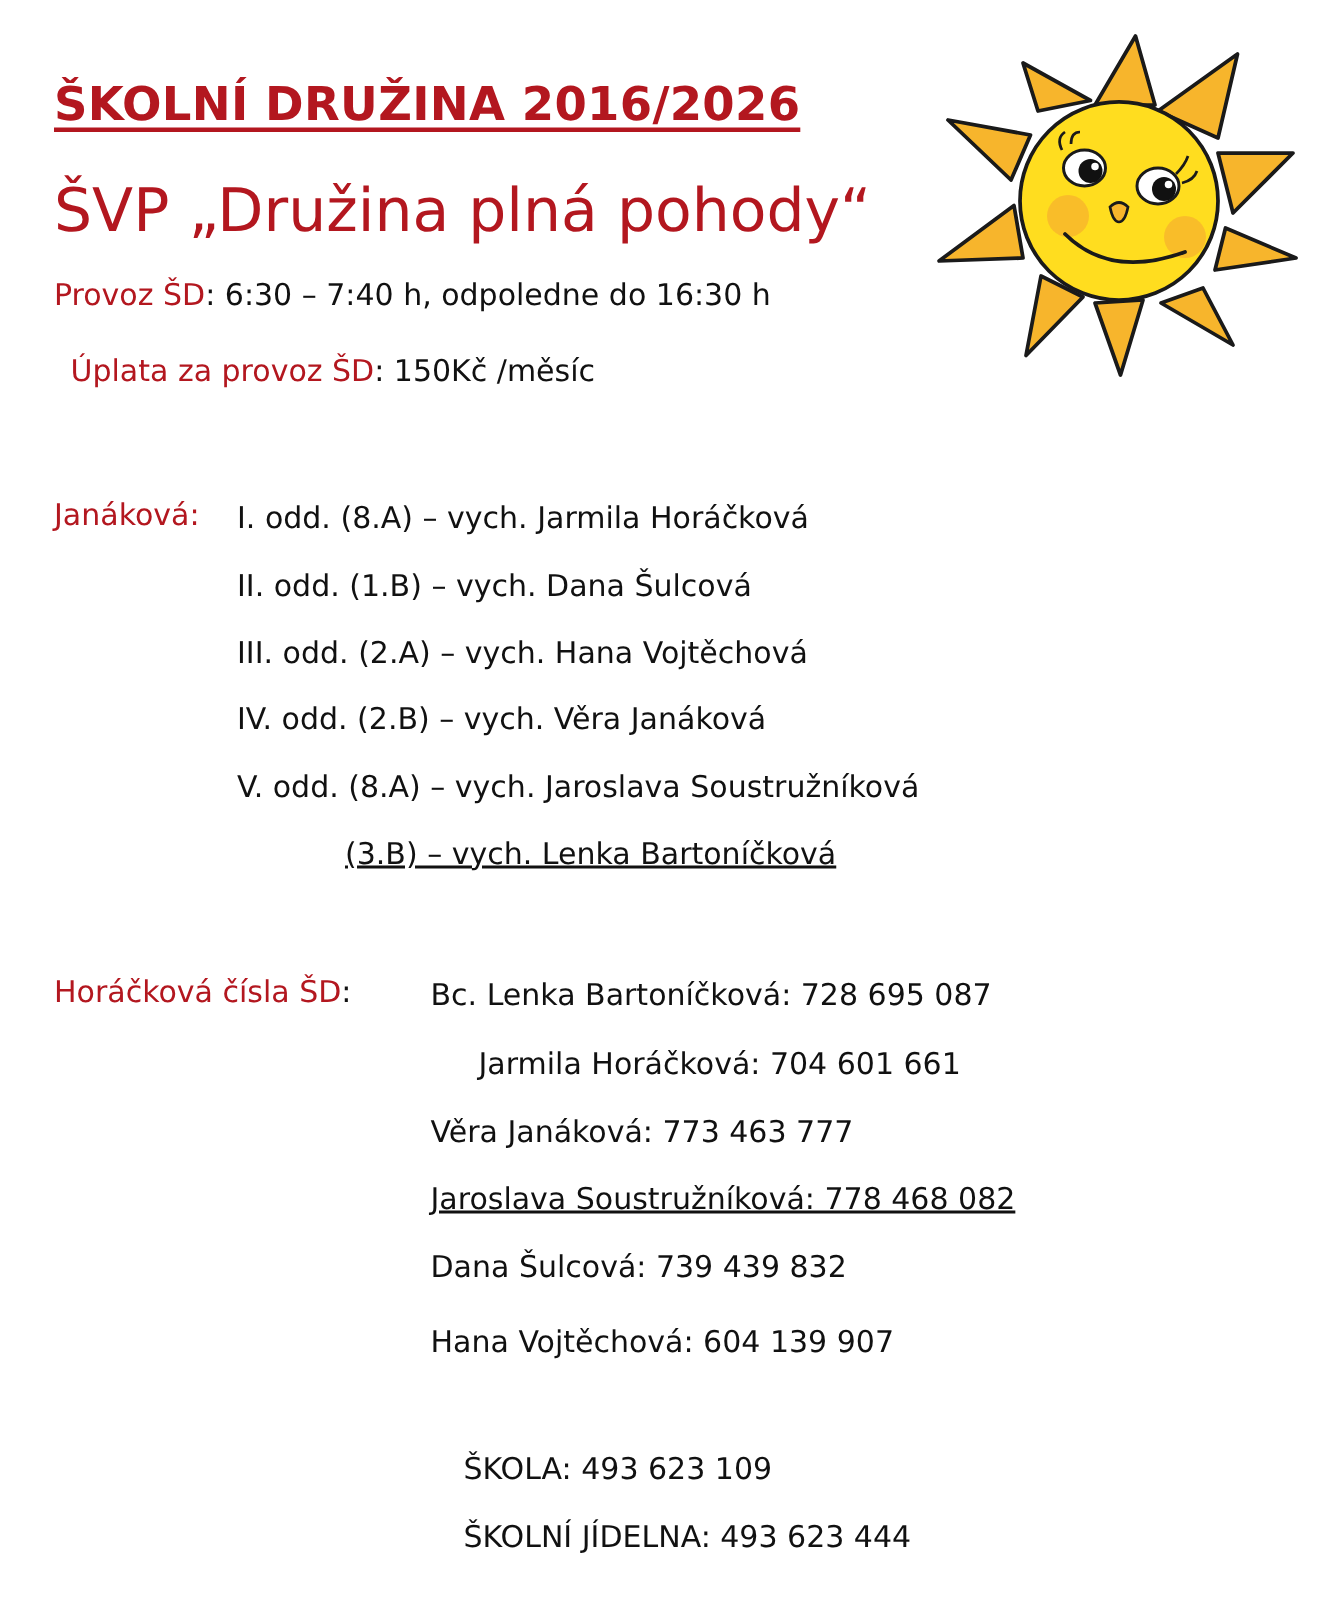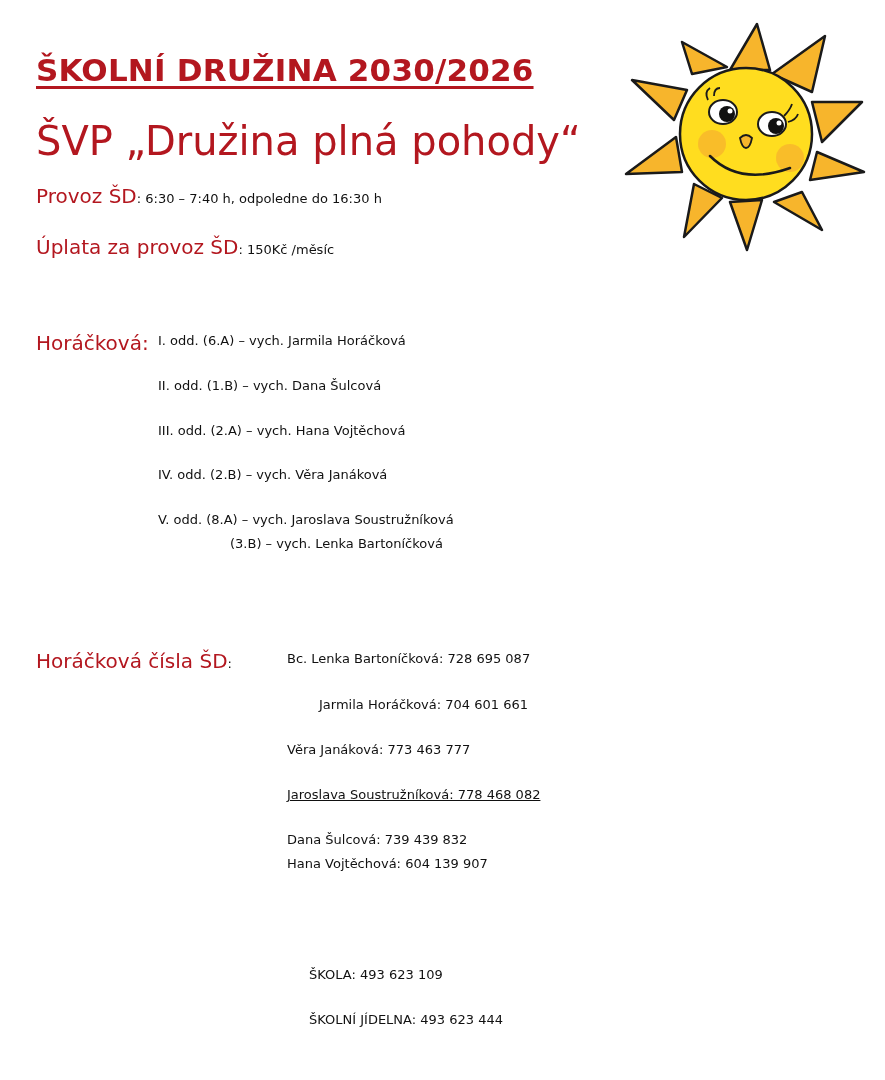--- a/index.html
+++ b/index.html
@@ -4,53 +4,53 @@
 <style>
   html, body { margin: 0; padding: 0; background: #ffffff; }
   body { width: 885px; height: 1080px; position: relative; overflow: hidden;
          font-family: "DejaVu Sans", sans-serif; color: #111; }
   .abs { position: absolute; white-space: nowrap; }
   .title { left: 36px; top: 52px; font-size: 31px; font-weight: bold; color: #b3171f;
            text-decoration: underline; text-decoration-thickness: 3px; text-underline-offset: 5px; letter-spacing: 0.2px; }
   .subtitle { left: 36px; top: 118px; font-size: 40px; color: #b3171f; }
   .line { font-size: 19px; }
   .red-lbl { color: #b3171f; font-size: 20px; }
-  .blk { font-size: 13px; color: #111; }
+  .blk { font-size: 20px; color: #111; }
   .sun { position: absolute; left: 612px; top: 12px; width: 255px; height: 240px; }
 </style>
 </head>
 <body>
 
-<div class="abs title">ŠKOLNÍ DRUŽINA 2030/2026</div>
+<div class="abs title">ŠKOLNÍ DRUŽINA 2016/2026</div>
 <div class="abs subtitle">ŠVP „Družina plná pohody“</div>
 
 <div class="abs line" style="left:36px; top:184px;">
   <span class="red-lbl">Provoz ŠD</span><span class="blk">: 6:30 – 7:40 h, odpoledne do 16:30 h</span>
 </div>
-<div class="abs line" style="left:36px; top:235px;">
+<div class="abs line" style="left:47px; top:235px;">
   <span class="red-lbl">Úplata za provoz ŠD</span><span class="blk">: 150Kč /měsíc</span>
 </div>
 
-<div class="abs red-lbl" style="left:36px; top:331px;">Horáčková:</div>
-<div class="abs blk" style="left:158px; top:333px;">I. odd. (6.A) – vych. Jarmila Horáčková</div>
+<div class="abs red-lbl" style="left:36px; top:331px;">Janáková:</div>
+<div class="abs blk" style="left:158px; top:333px;">I. odd. (8.A) – vych. Jarmila Horáčková</div>
 <div class="abs blk" style="left:158px; top:378px;">II. odd. (1.B) – vych. Dana Šulcová</div>
 <div class="abs blk" style="left:158px; top:423px;text-align:center;">III. odd. (2.A) – vych. Hana Vojtěchová</div>
 <div class="abs blk" style="left:158px; top:467px;">IV. odd. (2.B) – vych. Věra Janáková</div>
 <div class="abs blk" style="left:158px; top:512px;">V. odd. (8.A) – vych. Jaroslava Soustružníková</div>
-<div class="abs blk" style="left:230px; top:536px;">(3.B) – vych. Lenka Bartoníčková</div>
+<div class="abs blk" style="left:230px; top:557px;text-decoration:underline;">(3.B) – vych. Lenka Bartoníčková</div>
 
 <div class="abs" style="left:36px; top:649px;">
   <span class="red-lbl">Horáčková čísla ŠD</span><span class="blk">:</span>
 </div>
 <div class="abs blk" style="left:287px; top:651px;">Bc. Lenka Bartoníčková: 728 695 087</div>
 <div class="abs blk" style="left:287px; top:697px;margin-left:32px;">Jarmila Horáčková: 704 601 661</div>
 <div class="abs blk" style="left:287px; top:742px;">Věra Janáková: 773 463 777</div>
 <div class="abs blk" style="left:287px; top:787px;text-decoration:underline;">Jaroslava Soustružníková: 778 468 082</div>
 <div class="abs blk" style="left:287px; top:832px;">Dana Šulcová: 739 439 832</div>
-<div class="abs blk" style="left:287px; top:856px;">Hana Vojtěchová: 604 139 907</div>
+<div class="abs blk" style="left:287px; top:882px;">Hana Vojtěchová: 604 139 907</div>
 
 <div class="abs blk" style="left:309px; top:967px;">ŠKOLA: 493 623 109</div>
 <div class="abs blk" style="left:309px; top:1012px;text-align:center;">ŠKOLNÍ JÍDELNA: 493 623 444</div>
 
 <svg class="sun" viewBox="0 0 255 240">
   <g stroke="#1a1a1a" stroke-width="2.5" stroke-linejoin="round" fill="#f7b52c">
     <polygon points="118,58 145,12 158,58"></polygon>
     <polygon points="160,62 213,24 200,80"></polygon>
     <polygon points="200,90 250,90 210,130"></polygon>
     <polygon points="205,140 252,160 198,168"></polygon>

